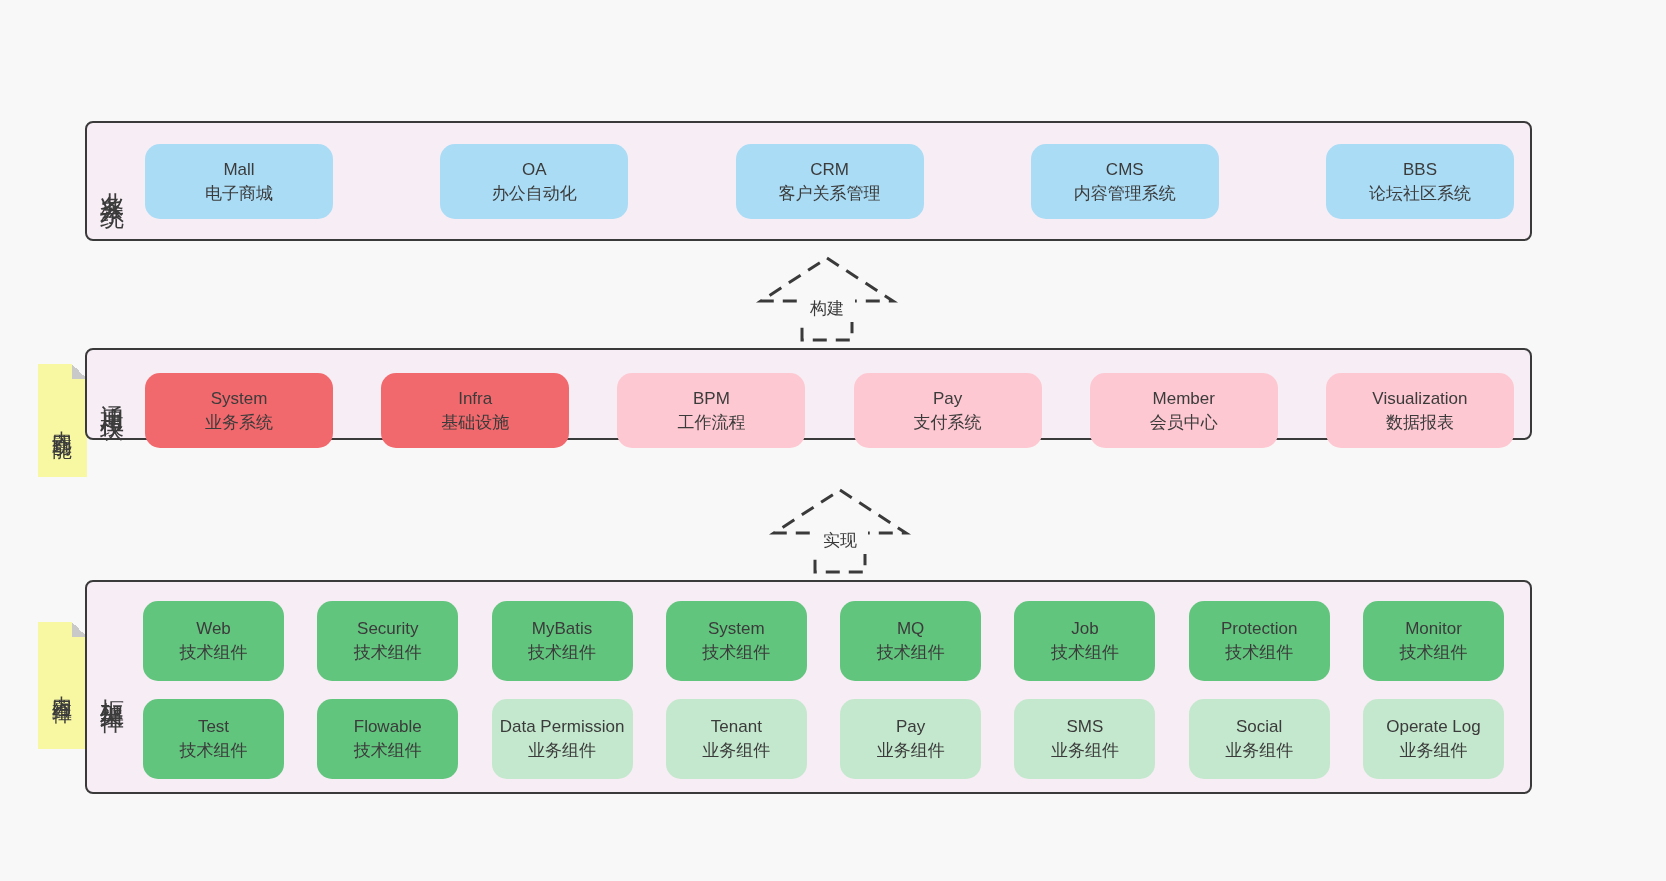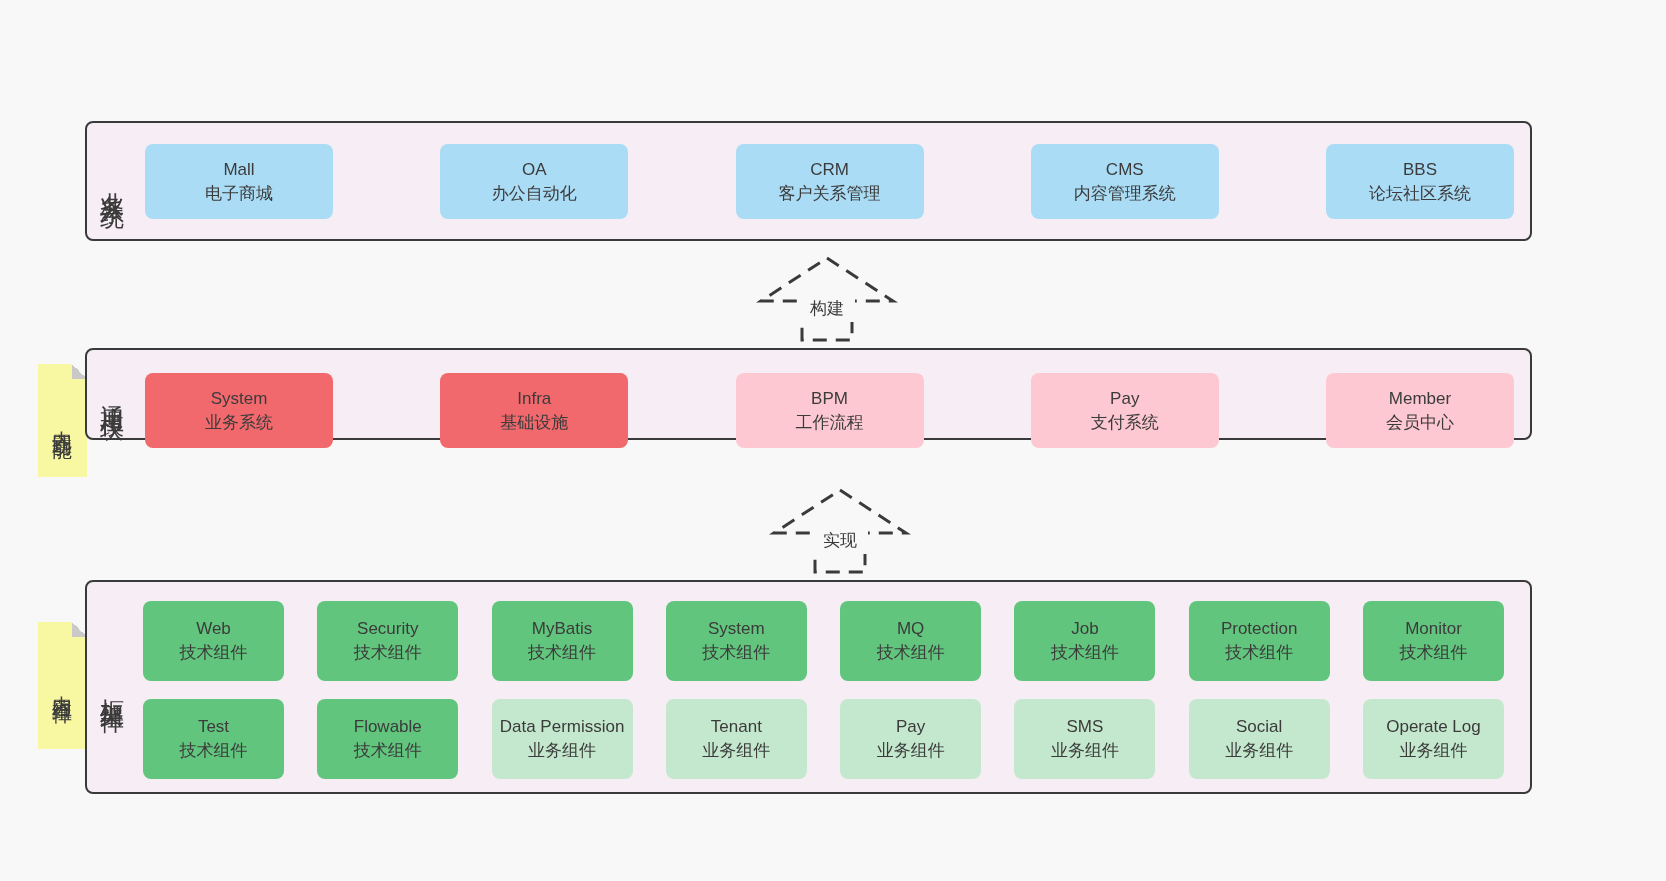--- a/index.html
+++ b/index.html
@@ -37,21 +37,21 @@
   
   .row{position:absolute;display:flex;justify-content:space-between}
   .row-6{left:58px;right:16px}
   #band-business .row-6{top:21px}
   #band-modules .row-6{top:23px}
   .row-8{left:56px;right:26px}
   .row-8.r1{top:19px}
   .row-8.r2{top:117px}
 
   .box{
-    border-radius:8px;
+    border-radius:15px;
     display:flex;flex-direction:column;align-items:center;justify-content:center;
     text-align:center;font-size:17px;line-height:24px;padding:2px 6px;
   }
   .row-6 .box{width:188px;height:75px}
   .row-8 .box{width:141px;height:80px}
   .box-title,.box-sub{display:block;width:100%}
   .blue{background:var(--blue)}
   .red{background:var(--red)}
   .pink{background:var(--pink)}
   .green-dark{background:var(--green-dark)}
@@ -143,20 +143,24 @@
           <span class="box-sub">工作流程</span>
         </div>
         <div class="box pink">
           <span class="box-title">Pay</span>
           <span class="box-sub">支付系统</span>
         </div>
         <div class="box pink">
           <span class="box-title">Member</span>
           <span class="box-sub">会员中心</span>
         </div>
+        <div class="box pink">
+          <span class="box-title">Visualization</span>
+          <span class="box-sub">数据报表</span>
+        </div>
       </div>
   </section>
 
   <svg class="arrow" id="arrow-implement" viewBox="0 0 150 88">
     <polygon points="75,3 141,46 100,46 100,85 50,85 50,46 9,46"></polygon>
     <rect x="47" y="37" width="56" height="30"></rect>
     <text x="75" y="59" text-anchor="middle">实现</text>
   </svg>
 
   <section class="band" id="band-framework">

